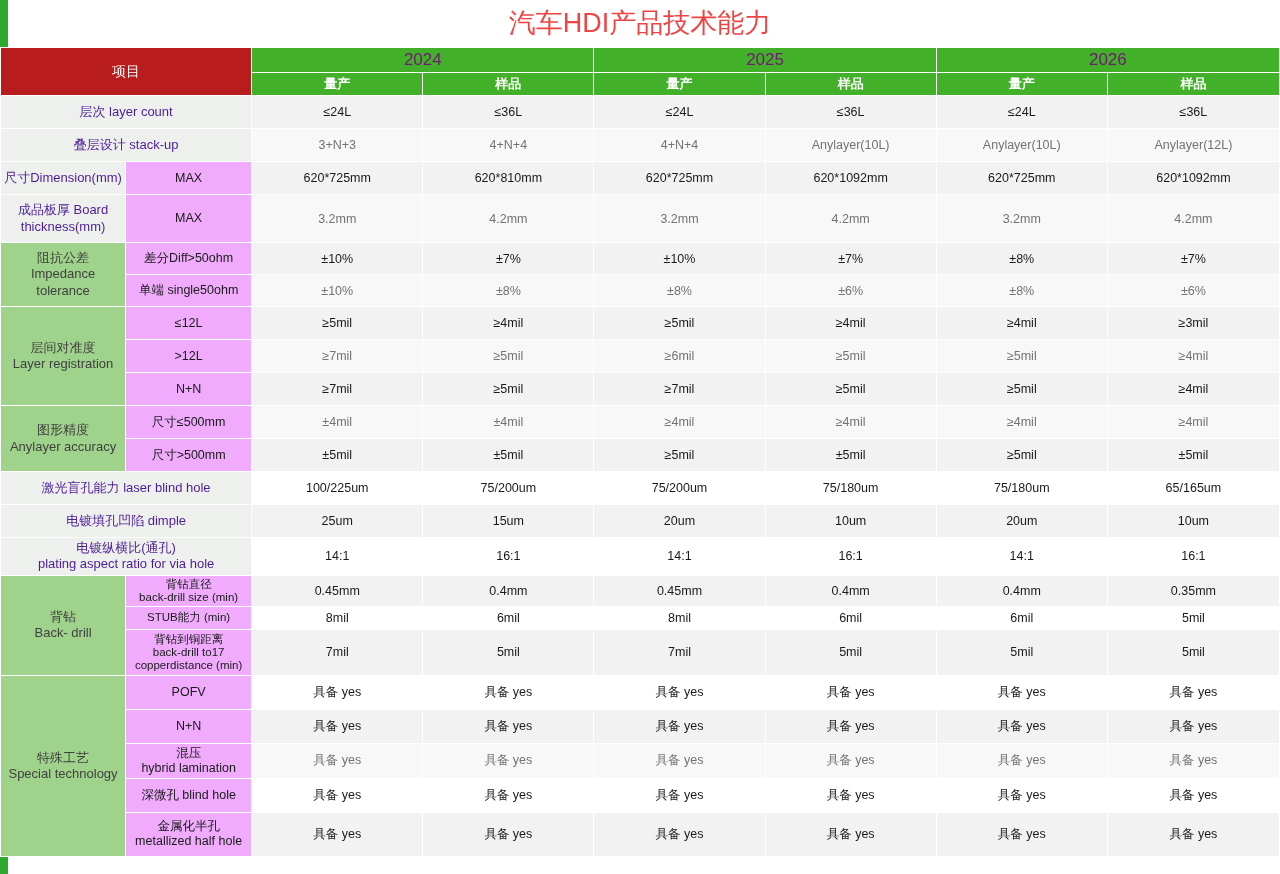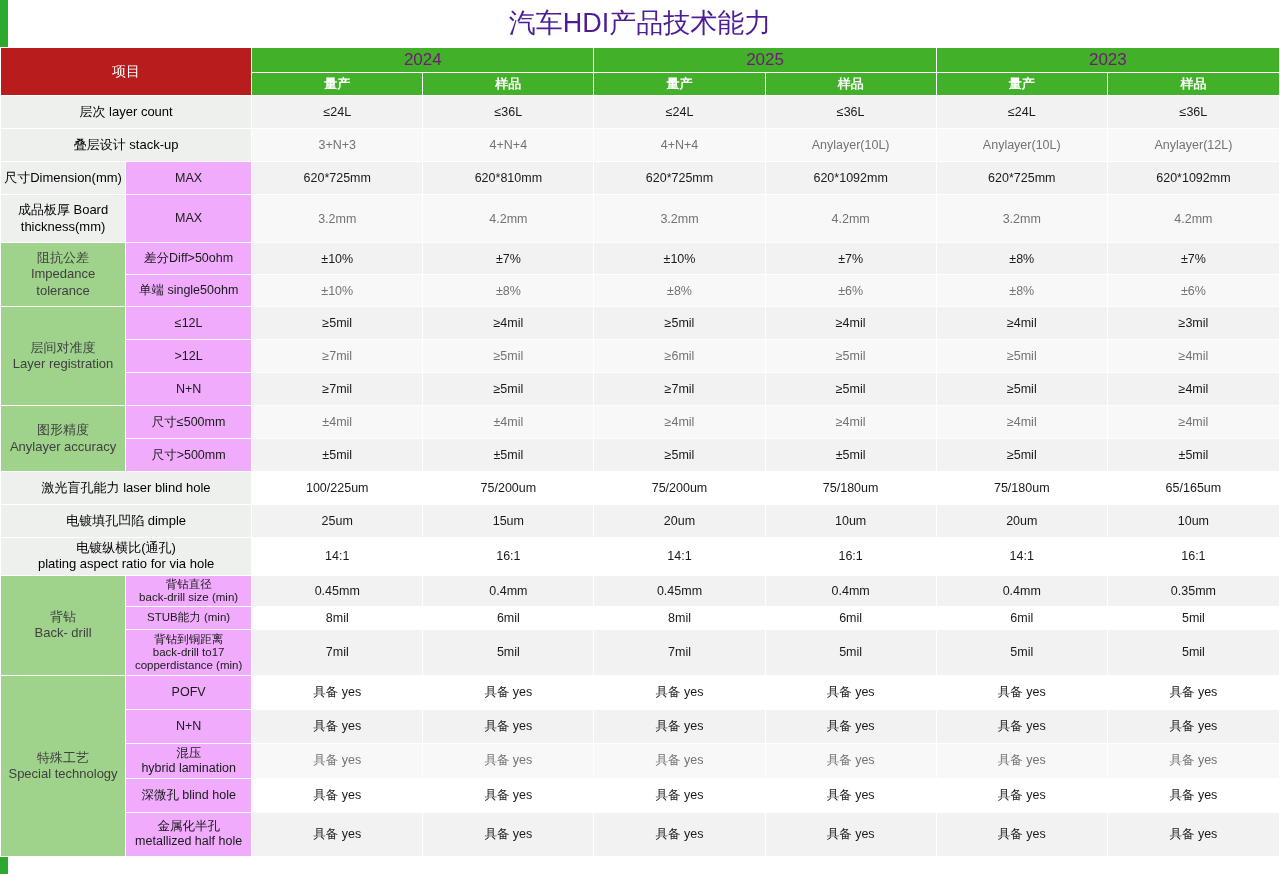--- a/index.html
+++ b/index.html
@@ -31,21 +31,21 @@
   }
   #title {
     position: absolute;
     left: 0;
     top: 0;
     width: 1280px;
     height: 47px;
     line-height: 47px;
     text-align: center;
     font-size: 27px;
-    color: #4c1d95;
+    color: #ef4444;
     font-family: "Liberation Sans", sans-serif;
   }
   table {
     position: absolute;
     left: 0;
     top: 47px;
     border-collapse: collapse;
     table-layout: fixed;
     width: 1280px;
     font-size: 12.5px;
@@ -69,21 +69,21 @@
     text-align: center;
   }
   .hdr-sub {
     background: #43b02a;
     color: #ffffff;
     font-size: 13px;
     font-weight: bold;
   }
   .lbl {
     background: #eef0ee;
-    color: #000000;
+    color: #4c1d95;
     font-size: 13px;
     line-height: 1.25;
   }
   .lbl-green {
     background: #9fd38b;
     color: #404040;
     font-size: 13px;
     line-height: 1.25;
   }
   .sub {
@@ -128,21 +128,21 @@
       <col style="width:171px">
       <col style="width:171px">
       <col style="width:172px">
     </colgroup>
     <tbody>
 
       <tr>
         <td class="hdr-green-item" colspan="2" rowspan="2">项目</td>
         <td class="hdr-green" colspan="2">2024</td>
         <td class="hdr-green" colspan="2">2025</td>
-        <td class="hdr-green" colspan="2">2023</td>
+        <td class="hdr-green" colspan="2">2026</td>
       </tr>
 
       <tr>
         <td class="hdr-sub">量产</td>
         <td class="hdr-sub">样品</td>
         <td class="hdr-sub">量产</td>
         <td class="hdr-sub">样品</td>
         <td class="hdr-sub">量产</td>
         <td class="hdr-sub">样品</td>
       </tr>

